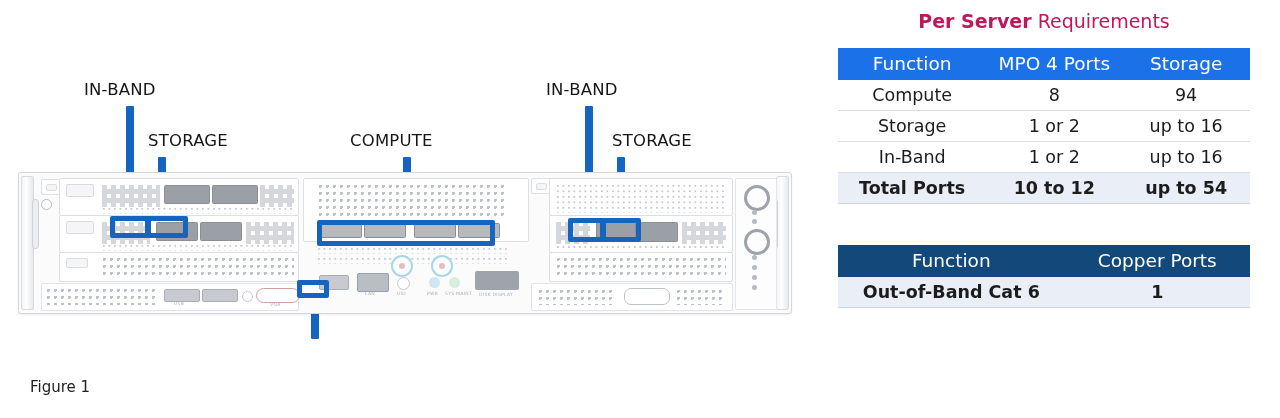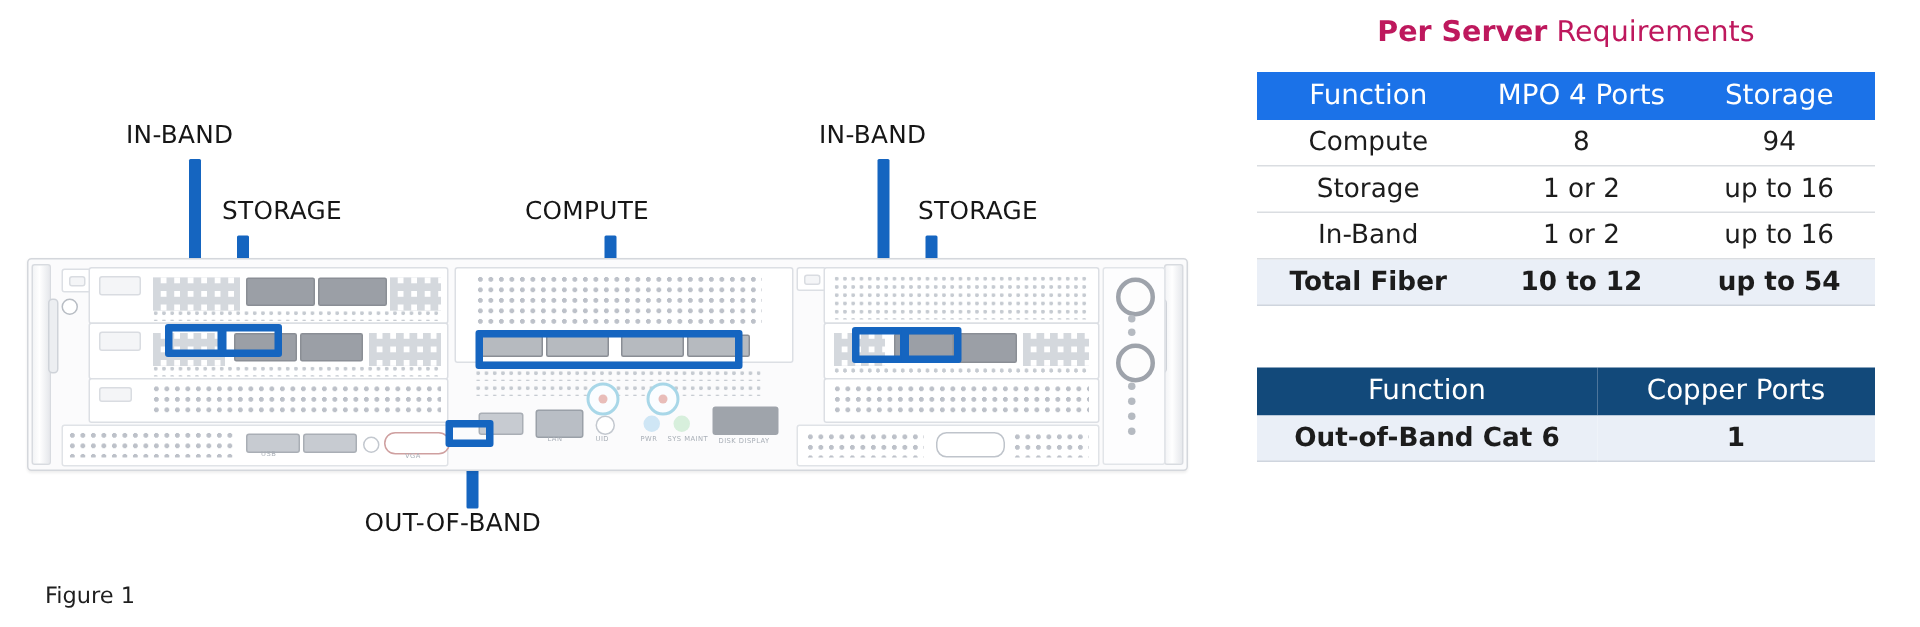--- a/index.html
+++ b/index.html
@@ -204,21 +204,21 @@
   }
   .display-block {
     position: absolute;
     background: #9fa4ab;
     border-radius: 2px;
   }
 
   
   #figure-caption {
     position: absolute;
-    left: 30px; top: 388px;
+    left: 30px; top: 378px;
     font-size: 15px;
     color: #1f1f1f;
   }
 
   
   #tables-panel {
     position: absolute;
     left: 838px; top: 0;
     width: 412px; height: 418px;
   }
@@ -276,21 +276,20 @@
 </head>
 <body>
 
 <div id="figure-panel">
 
   <div class="callout-label" id="label-inband-left">IN-BAND</div>
   <div class="callout-label" id="label-storage-left">STORAGE</div>
   <div class="callout-label" id="label-compute">COMPUTE</div>
   <div class="callout-label" id="label-inband-right">IN-BAND</div>
   <div class="callout-label" id="label-storage-right">STORAGE</div>
-  <div class="callout-label" id="label-outofband">OUT-OF-BAND</div>
 
   <div class="leader" id="leader-inband-left"></div>
   <div class="leader" id="leader-storage-left"></div>
   <div class="leader" id="leader-compute"></div>
   <div class="leader" id="leader-inband-right"></div>
   <div class="leader" id="leader-storage-right"></div>
   <div class="leader" id="leader-outofband"></div>
 
   <div id="server-chassis">
 
@@ -445,21 +444,21 @@
         <td>Storage</td>
         <td>1 or 2</td>
         <td>up to 16</td>
       </tr>
       <tr>
         <td>In-Band</td>
         <td>1 or 2</td>
         <td>up to 16</td>
       </tr>
       <tr class="total-row">
-        <td>Total Fiber</td>
+        <td>Total Ports</td>
         <td>10 to 12</td>
         <td>up to 54</td>
       </tr>
     </tbody>
   </table>
 
   <table class="data-table" id="table-copper">
     <colgroup>
         <col class="c0">
         <col class="c1">

